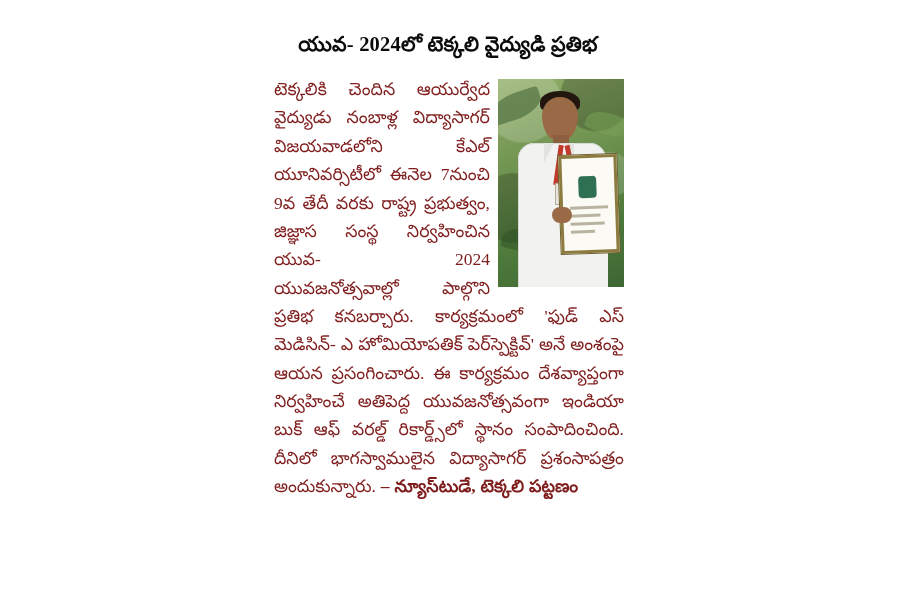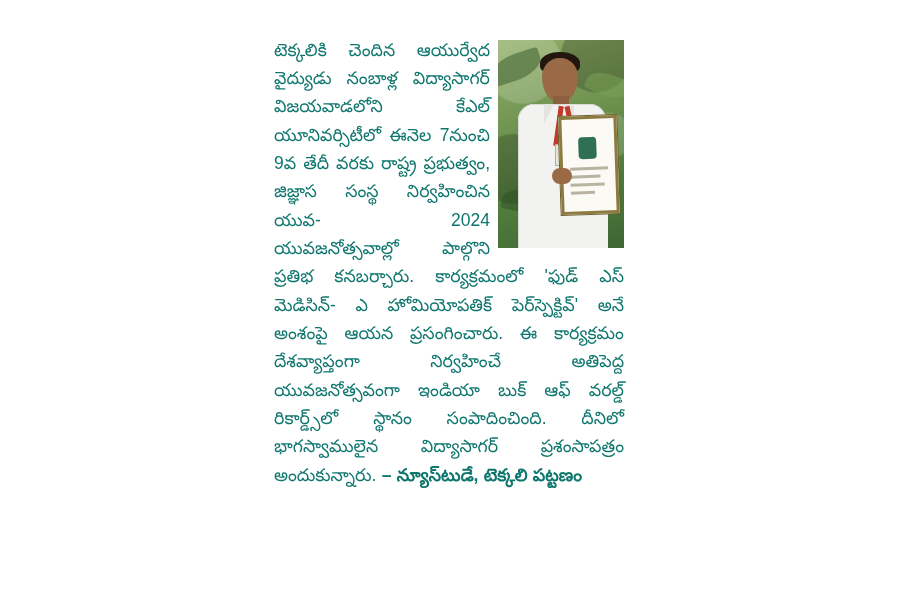--- a/index.html
+++ b/index.html
@@ -213,40 +213,41 @@
     position: absolute;
     right: 16px;
     top: 140px;
     width: 56px;
     height: 68px;
     background: #f2f2f0;
     border-radius: 10px 0 0 0;
   }
 
   .body-text {
-    font-family: Liberation Sans, sans-serif;
+    font-family: Liberation Serif, serif;
     font-size: 17.5px;
     line-height: 1.62;
-    color: #0f766e;
+    color: #7f1d1d;
     text-align: justify;
     text-justify: inter-word;
     hyphens: none;
     word-spacing: 0.5px;
   }
   .credit {
     font-weight: bold;
   }
 </style>
 </head>
 <body>
 
 <div class="page">
 
   <div class="clipping">
 
+    <h1 class="headline">యువ- 2024లో టెక్కలి వైద్యుడి ప్రతిభ</h1>
 
     <div class="rule"></div>
 
     <div class="article">
 
       <div class="photo">
         <div class="bg"></div>
         <div class="leaf l1"></div>
         <div class="leaf l2"></div>
         <div class="leaf l3"></div>

